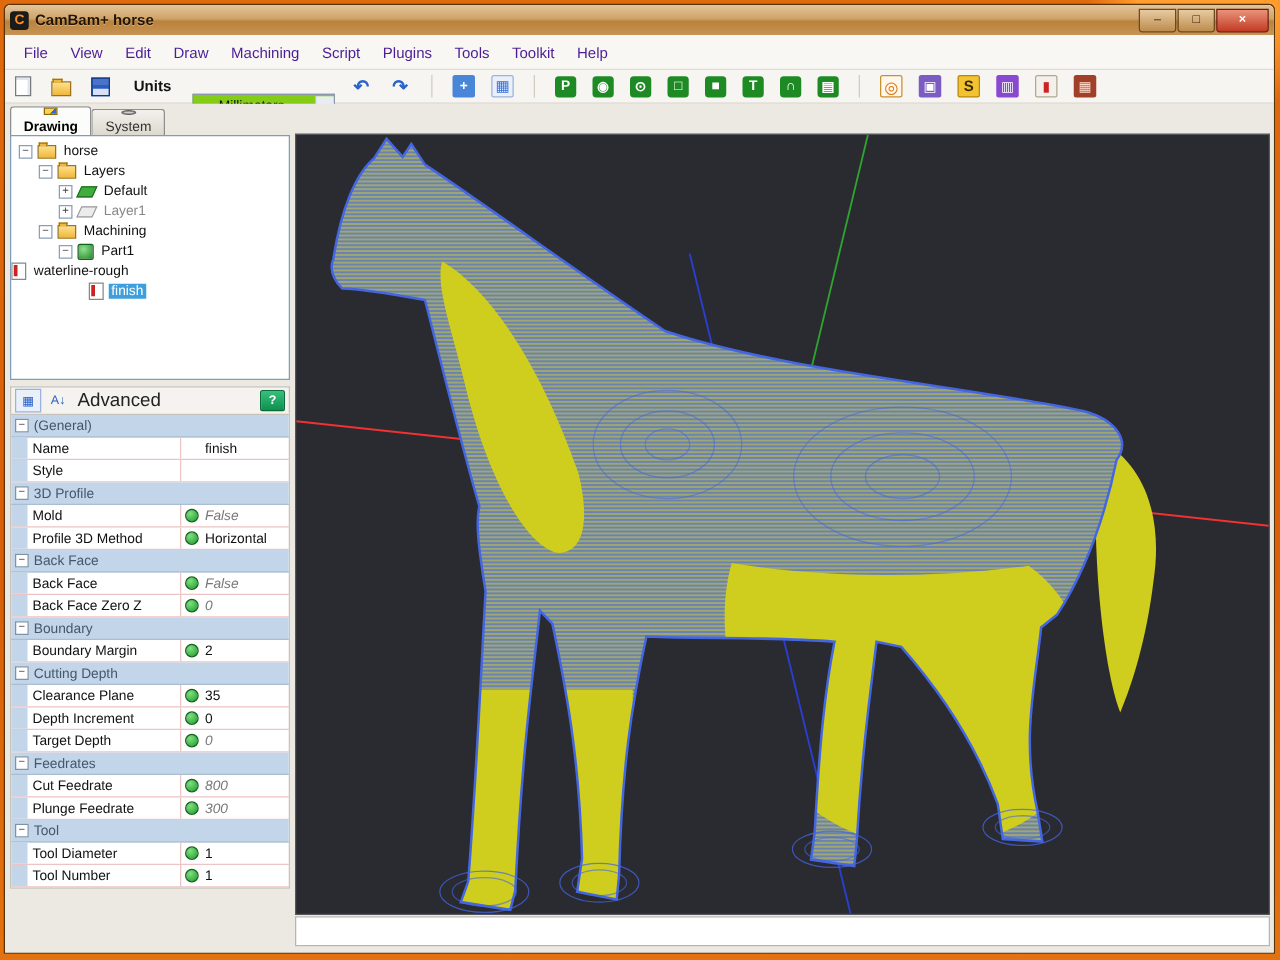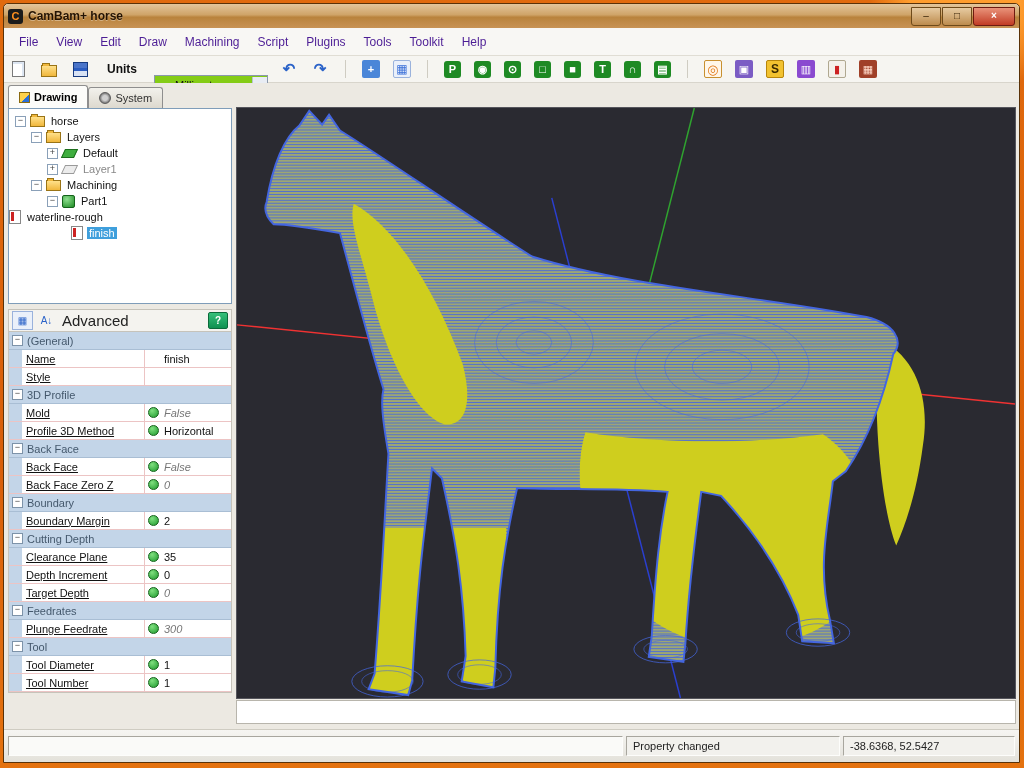--- a/index.html
+++ b/index.html
@@ -42,21 +42,21 @@
   .ic-screen{background:#7b5cc4;color:#fff;border-radius:2px;font-size:11px;}
   .ic-s{background:#f2c230;color:#3a2a00;border-radius:2px;font-size:12px;font-weight:bold;border:1px solid #b8860b;width:16px;height:16px;}
   .ic-pfold{background:#8a4ad0;color:#fff;border-radius:2px;font-size:11px;}
   .ic-thermo{background:#f4f1ea;border:1px solid #b0a890;color:#cc2222;border-radius:2px;font-size:11px;width:16px;height:16px;}
   .ic-gcode{background:#a04028;color:#ffd9c8;border-radius:2px;font-size:11px;}
   
   .main{flex:1;display:flex;min-height:0;background:#ece9e2;}
   .left-panel{width:224px;display:flex;flex-direction:column;padding:3px 0 0 4px;}
   .tabstrip{height:22px;display:flex;align-items:flex-end;gap:0;}
   .tab{height:20px;display:flex;align-items:center;gap:4px;font-size:11px;padding:0 10px;border:1px solid #8e8e8e;border-bottom:none;
-    border-radius:3px 3px 0 0;background:linear-gradient(#f2f1ec,#ddd9ce);color:#333;}
+    border-radius:3px 3px 0 0;background:linear-gradient(#f2f1ec,#ddd9ce);color:#333;flex-direction:column;}
   .tab.active{background:#fcfcfa;height:22px;font-weight:bold;color:#000;position:relative;z-index:2;}
   .pencil-ic{width:9px;height:9px;background:linear-gradient(135deg,#ffd24a 60%,#2a6fd8 60%);border:1px solid #8a6a10;}
   .gear-ic{width:10px;height:10px;border-radius:50%;background:radial-gradient(#cfcfcf 35%,#7d7d7d 70%);border:1px solid #5c5c5c;}
   .tree{height:190px;background:#fff;border:1px solid #7f9db9;overflow:hidden;font-size:11px;color:#111;padding-top:4px;position:relative;z-index:1;}
   .trow{height:16px;display:flex;align-items:center;white-space:nowrap;}
   .tbox{width:9px;height:9px;border:1px solid #8aa0b8;background:#fff;font-size:9px;line-height:7px;text-align:center;color:#444;margin-right:4px;flex:none;}
   .tlabel{padding:0 2px;}
   .tlabel.sel{background:#3f9fdc;color:#fff;}
   .folder-ic{width:13px;height:9px;background:linear-gradient(#ffe08a,#f0b73c);border:1px solid #9a7416;position:relative;margin:0 4px 0 0;flex:none;}
   .folder-ic:before{content:"";position:absolute;left:0;top:-3px;width:5px;height:2px;background:#f0b73c;border:1px solid #9a7416;border-bottom:none;}
@@ -70,21 +70,21 @@
   .ptb{width:19px;height:17px;display:inline-flex;align-items:center;justify-content:center;font-size:10px;border:1px solid transparent;color:#2a62c8;}
   .ptb.cat{border:1px solid #9ab2dc;background:#eaf0fa;}
   .adv-label{font-size:15px;color:#222;margin-left:2px;flex:1;}
   .phelp{width:18px;height:15px;background:linear-gradient(#35c07a,#0f9050);border:1px solid #0a6a3a;color:#fff;font-size:10px;font-weight:bold;
     display:inline-flex;align-items:center;justify-content:center;border-radius:2px;}
   .propgrid{background:#fff;border:1px solid #c6c3ba;font-size:11px;color:#111;}
   .pcat{height:17px;background:#c3d5e8;color:#44586c;display:flex;align-items:center;border-bottom:1px solid #a9bed4;}
   .pcat .cbox{width:9px;height:9px;border:1px solid #7d93a9;background:#fff;font-size:9px;line-height:7px;text-align:center;color:#444;margin:0 4px 0 3px;}
   .prow{height:17px;display:flex;align-items:center;border-bottom:1px solid #ecc4c4;}
   .pstrip{width:13px;height:100%;background:#c3d5e8;flex:none;}
-  .plabel{width:118px;padding-left:4px;height:100%;display:flex;align-items:center;border-right:1px solid #ecc4c4;flex:none;overflow:hidden;text-decoration:underline;}
+  .plabel{width:118px;padding-left:4px;height:100%;display:flex;align-items:center;border-right:1px solid #ecc4c4;flex:none;overflow:hidden;}
   .picon{width:17px;display:flex;justify-content:center;flex:none;}
   .gdot{width:9px;height:9px;border-radius:50%;background:radial-gradient(circle at 35% 30%,#7fe07f,#1f9a2e);border:1px solid #14621a;display:inline-block;}
   .pvalue{flex:1;padding-left:2px;overflow:hidden;white-space:nowrap;}
   .pvalue.dflt{color:#777;font-style:italic;}
   .left-filler{flex:1;}
   
   .right-panel{flex:1;display:flex;flex-direction:column;min-width:0;padding:0 3px 0 4px;}
   .vp-topgap{height:24px;}
   .viewport{flex:1;background:#2a2a31;border:1px solid #55555c;min-height:0;}
   .viewport svg{display:block;}
@@ -324,20 +324,28 @@
                 <i class="gdot"></i>
               </span>
             <span class="pvalue dflt">0</span>
           </div>
           <div class="pcat">
             <span class="cbox">−</span>
             <span>Feedrates</span>
           </div>
           <div class="prow">
             <span class="pstrip"></span>
+            <span class="plabel">Cut Feedrate</span>
+            <span class="picon">
+                <i class="gdot"></i>
+              </span>
+            <span class="pvalue dflt">800</span>
+          </div>
+          <div class="prow">
+            <span class="pstrip"></span>
             <span class="plabel">Plunge Feedrate</span>
             <span class="picon">
                 <i class="gdot"></i>
               </span>
             <span class="pvalue dflt">300</span>
           </div>
           <div class="pcat">
             <span class="cbox">−</span>
             <span>Tool</span>
           </div>
@@ -402,20 +410,15 @@
             <ellipse cx="433" cy="554" rx="22" ry="9" fill="none" opacity="0.6" stroke="#4466e0"></ellipse>
             <ellipse cx="587" cy="537" rx="32" ry="14" fill="none" opacity="0.75" stroke="#4466e0"></ellipse>
             <ellipse cx="587" cy="537" rx="22" ry="9" fill="none" opacity="0.6" stroke="#4466e0"></ellipse>
           </svg>
         </div>
         <div class="vp-bottombar"></div>
         <div class="vp-gap"></div>
       </div>
     </div>
 
-    <div class="statusbar">
-      <span class="spanel sp1"></span>
-      <span class="spanel sp2">Property changed</span>
-      <span class="spanel sp3">-38.6368, 52.5427</span>
-    </div>
 
   </div>
 </div>
 
 </body></html>

